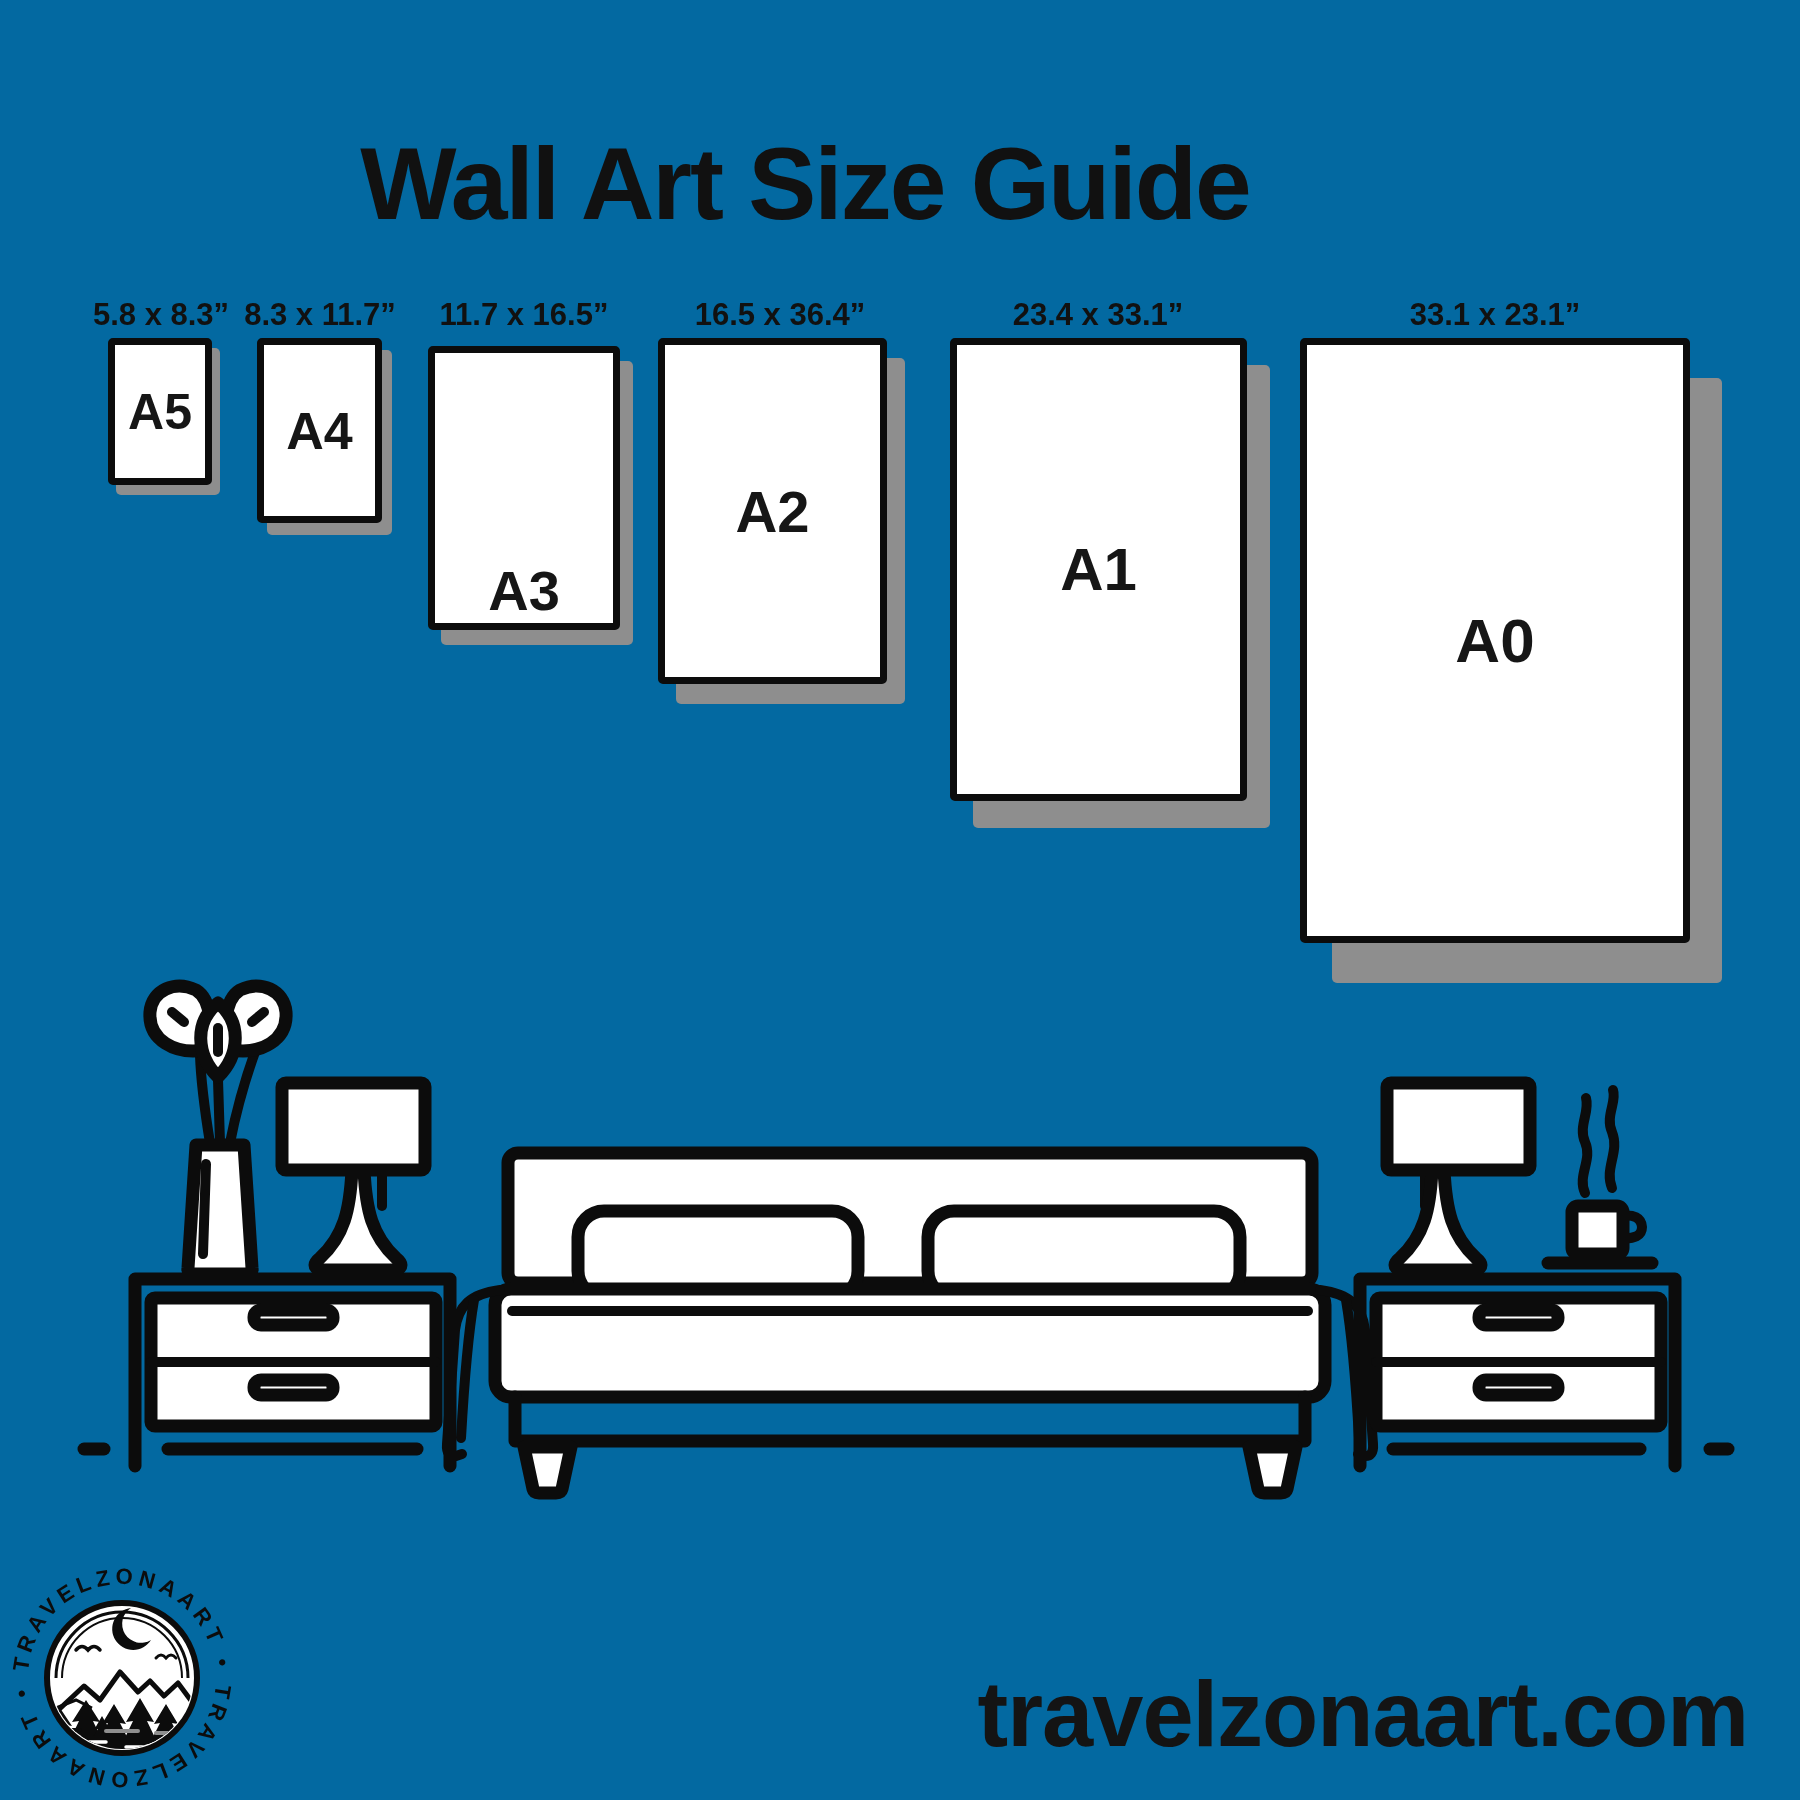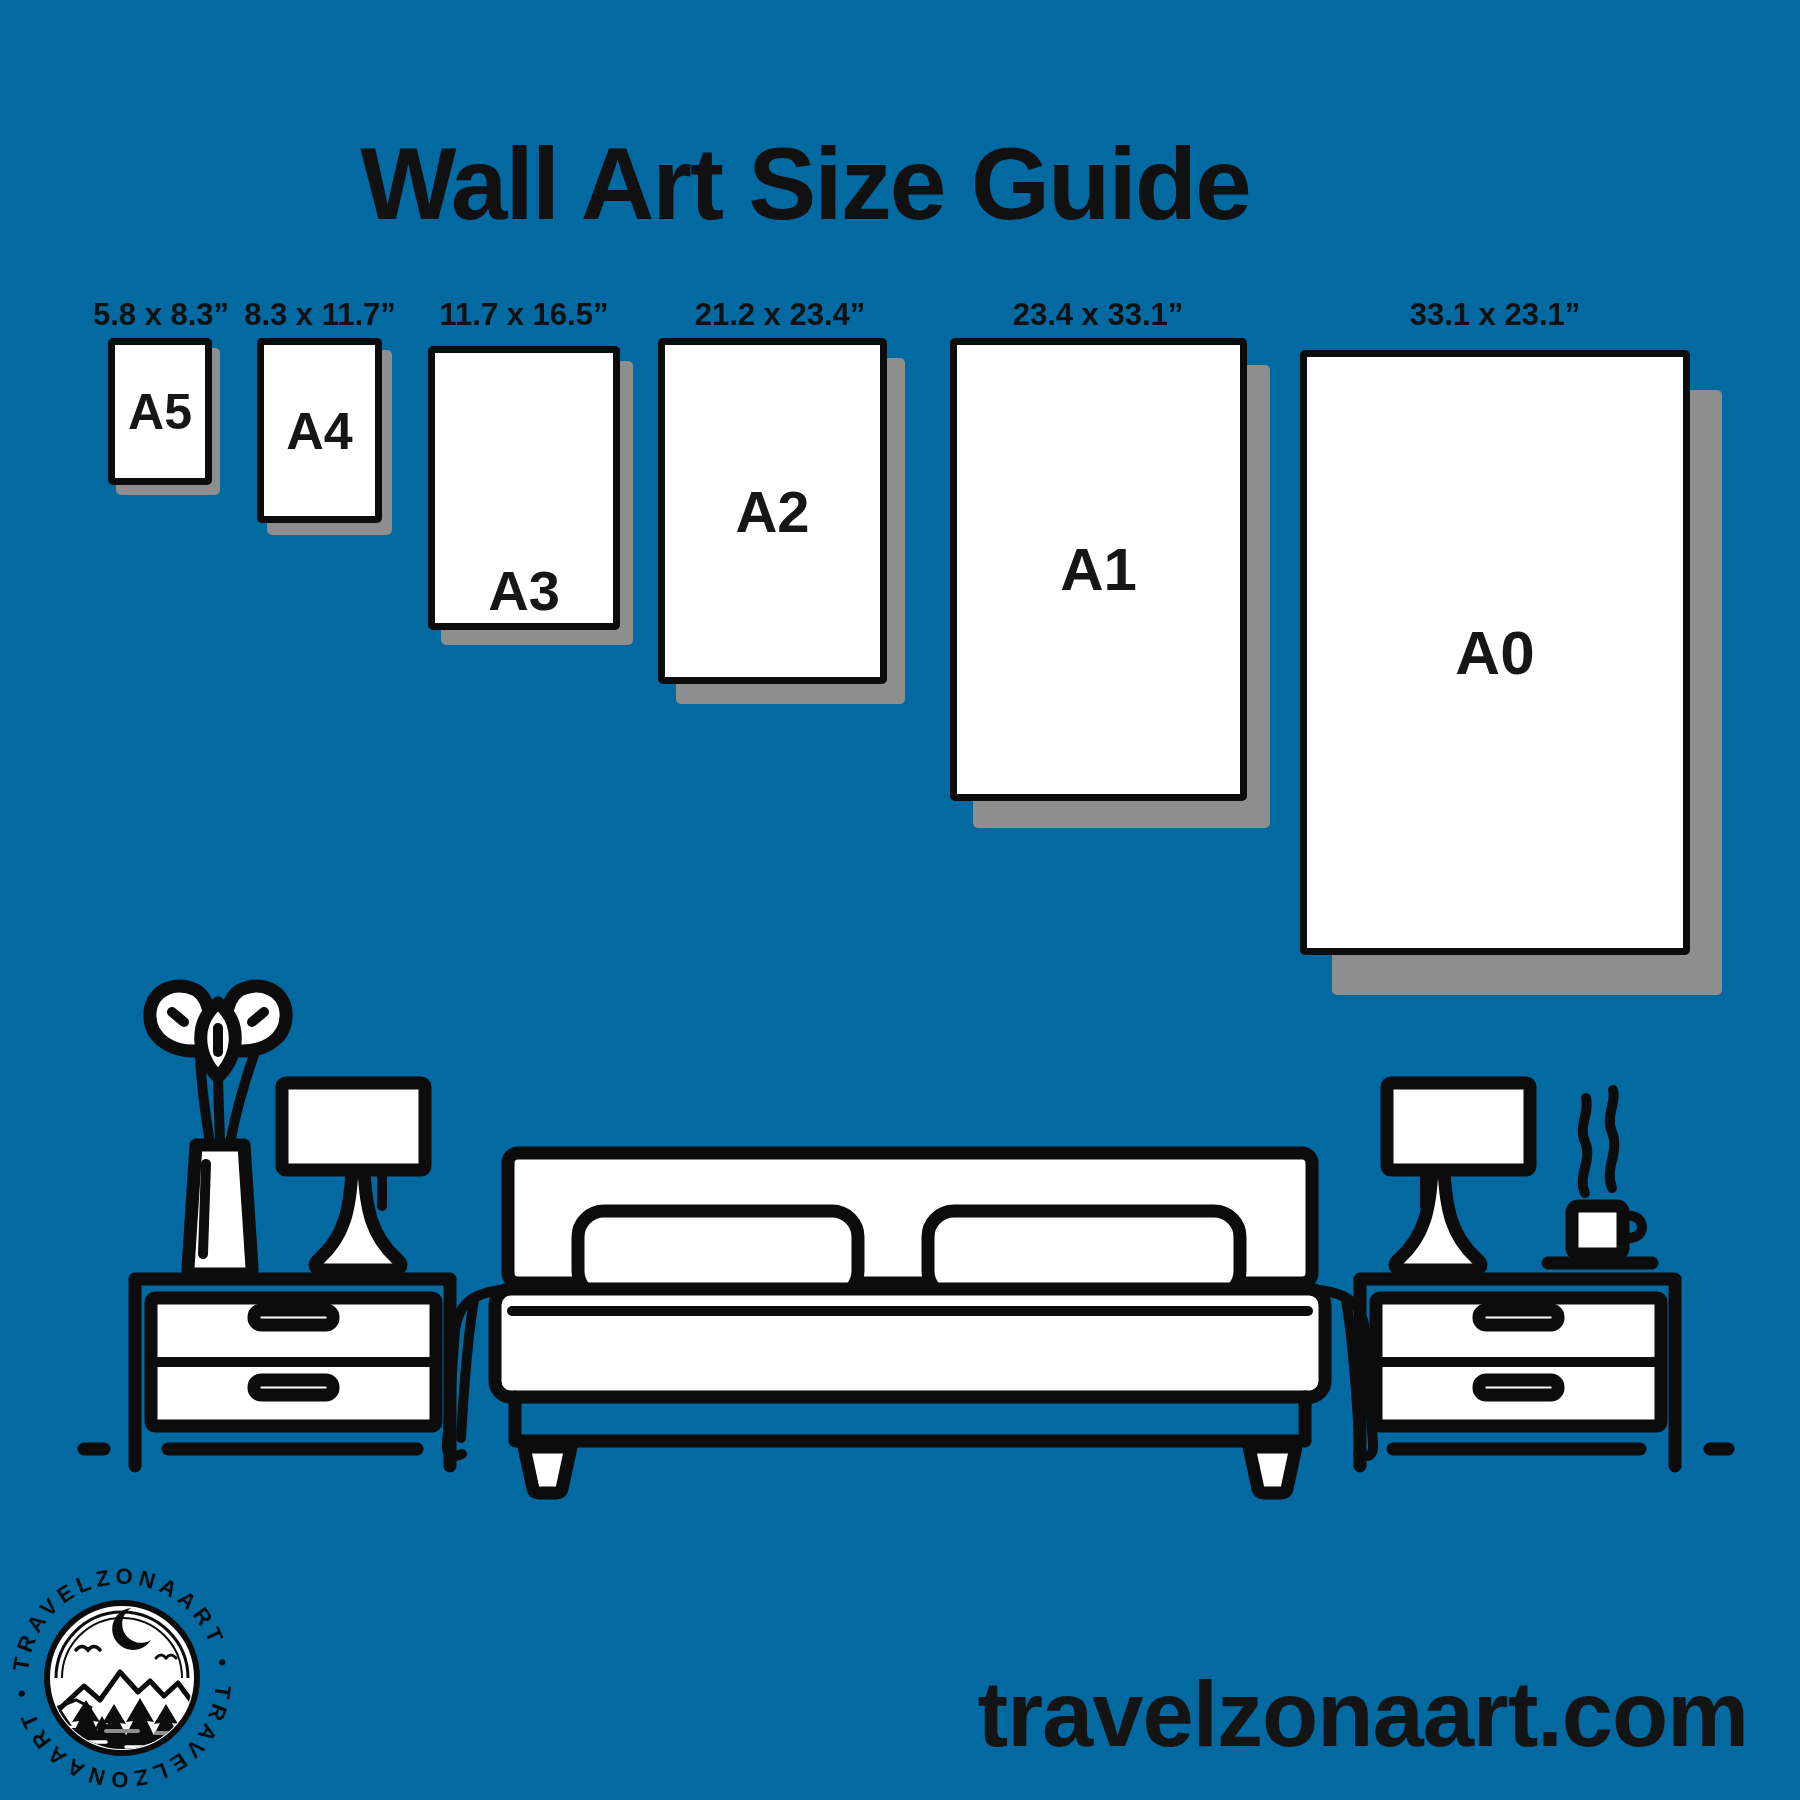--- a/index.html
+++ b/index.html
@@ -24,40 +24,40 @@
 </head>
 <body>
 
 <div id="canvas">
 
   <h1 class="page-title">Wall Art Size Guide</h1>
 
   <div class="dim" style="left:41px;width:240px;">5.8 x 8.3”</div>
   <div class="dim" style="left:200px;width:240px;">8.3 x 11.7”</div>
   <div class="dim" style="left:404px;width:240px;">11.7 x 16.5”</div>
-  <div class="dim" style="left:655px;width:250px;">21.2 x 23.4”</div>
+  <div class="dim" style="left:655px;width:250px;">16.5 x 36.4”</div>
   <div class="dim" style="left:973px;width:250px;">23.4 x 33.1”</div>
   <div class="dim" style="left:1370px;width:250px;">33.1 x 23.1”</div>
 
   <div class="paper" style="left:108px;top:338px;width:104px;height:147px;box-shadow:8px 10px 0 #8e8e8e;">
     <span class="paper-letter" style="font-size:50px;">A5</span>
   </div>
   <div class="paper" style="left:257px;top:338px;width:125px;height:185px;box-shadow:10px 12px 0 #8e8e8e;">
     <span class="paper-letter" style="font-size:52px;">A4</span>
   </div>
   <div class="paper" style="left:428px;top:346px;width:192px;height:284px;box-shadow:13px 15px 0 #8e8e8e;align-items:flex-end;">
     <span class="paper-letter" style="font-size:56px;">A3</span>
   </div>
   <div class="paper" style="left:658px;top:338px;width:229px;height:346px;box-shadow:18px 20px 0 #8e8e8e;">
     <span class="paper-letter" style="font-size:58px;">A2</span>
   </div>
   <div class="paper" style="left:950px;top:338px;width:297px;height:463px;box-shadow:23px 27px 0 #8e8e8e;">
     <span class="paper-letter" style="font-size:60px;">A1</span>
   </div>
-  <div class="paper" style="left:1300px;top:350px;width:390px;height:605px;box-shadow:32px 40px 0 #8e8e8e;">
+  <div class="paper" style="left:1300px;top:338px;width:390px;height:605px;box-shadow:32px 40px 0 #8e8e8e;">
     <span class="paper-letter" style="font-size:62px;">A0</span>
   </div>
 
   <svg style="left:0;top:900px;" width="1800" height="620" viewBox="0 0 1800 620">
 
     <path class="stroke" d="M 84,549 L 104,549"></path>
     <path class="stroke" d="M 168,549 L 417,549"></path>
     <path class="stroke" d="M 1393,549 L 1640,549"></path>
     <path class="stroke" d="M 1710,549 L 1728,549"></path>
 

